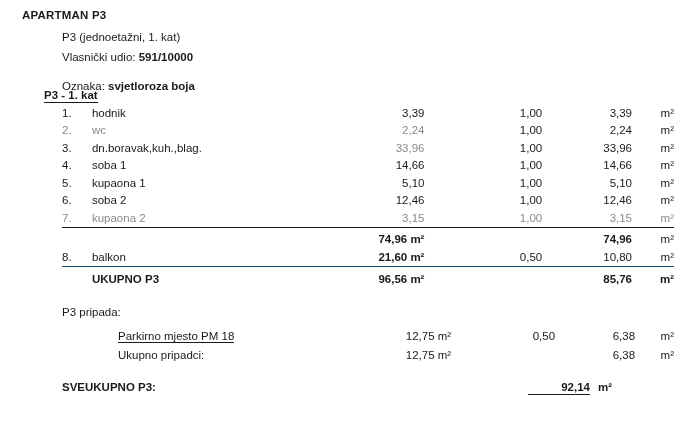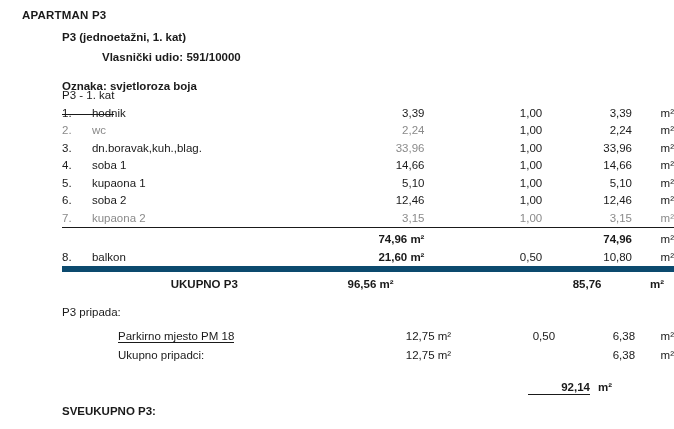--- a/index.html
+++ b/index.html
@@ -28,34 +28,34 @@
     top: 9px;
     font-weight: bold;
     font-size: 11.5px;
     letter-spacing: 0.2px;
   }
   .subline {
     position: absolute;
     left: 62px;
     font-size: 11.5px;
   }
-  .subline .lbl { font-weight: bold; }
+  .subline .lbl { font-weight: normal; }
   .subline .val { font-weight: bold; }
   #line-unit { top: 31px; }
-  #line-udio { top: 51px; margin-left: 40px; }
+  #line-udio { top: 51px; }
   #line-oznaka { top: 80px; }
 
   .floor-head {
     position: absolute;
-    left: 62px;
+    left: 44px;
     top: 89px;
-    font-weight: normal;
+    font-weight: bold;
     font-size: 11.5px;
     border-bottom: 1px solid #1a1a1a;
-    padding-bottom: 13px;
+    padding-bottom: 1px;
   }
 
   table.rooms {
     position: absolute;
     left: 62px;
     top: 104px;
     border-collapse: collapse;
     font-size: 11.5px;
   }
   table.rooms td {
@@ -75,25 +75,24 @@
   .grey { color: #8a8a8a; }
 
   tr.subtotal td {
     border-top: 1px solid #1a1a1a;
     padding-top: 2px;
     height: 19px;
   }
   tr.subtotal td.c-area, tr.subtotal td.c-tot { font-weight: bold; }
   tr.balkon td.c-area { font-weight: bold; }
   tr.grand td {
-    border-top: 6px solid #0c4a6e;
+    border-top: 1px solid #0c4a6e;
     font-weight: bold;
     padding-top: 2px;
     height: 19px;
-    text-align: center;
   }
 
   .pripada {
     position: absolute;
     left: 62px;
     top: 306px;
     font-size: 11.5px;
   }
   table.extras {
     position: absolute;
@@ -114,21 +113,20 @@
   .e-tot  { width: 90px; text-align: right; margin-top: 32px; }
   .e-unit { width: 34px; text-align: right; padding-left: 8px !important; }
   .underline-name { border-bottom: 1px solid #1a1a1a; padding-bottom: 0px; margin-top: 48px; }
 
   .final {
     position: absolute;
     left: 62px;
     top: 381px;
     font-weight: bold;
     font-size: 11.5px;
-    margin-top: 24px;
   }
   .final-val {
     position: absolute;
     left: 528px;
     top: 381px;
     font-weight: bold;
     font-size: 11.5px;
     text-align: right;
     width: 62px;
     border-bottom: 1px solid #1a1a1a;

